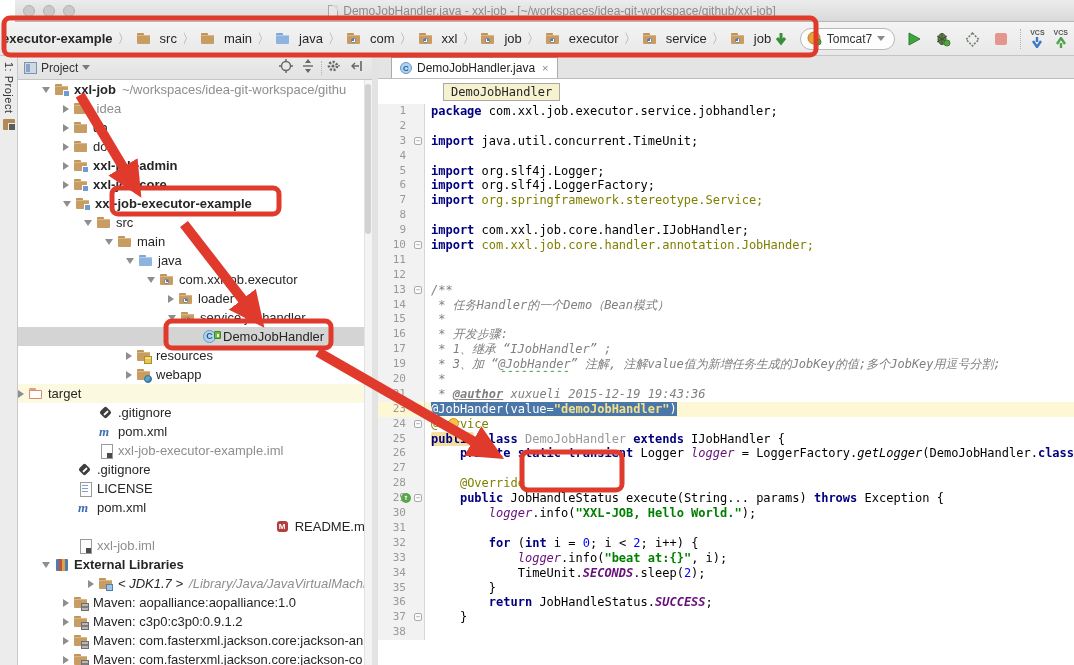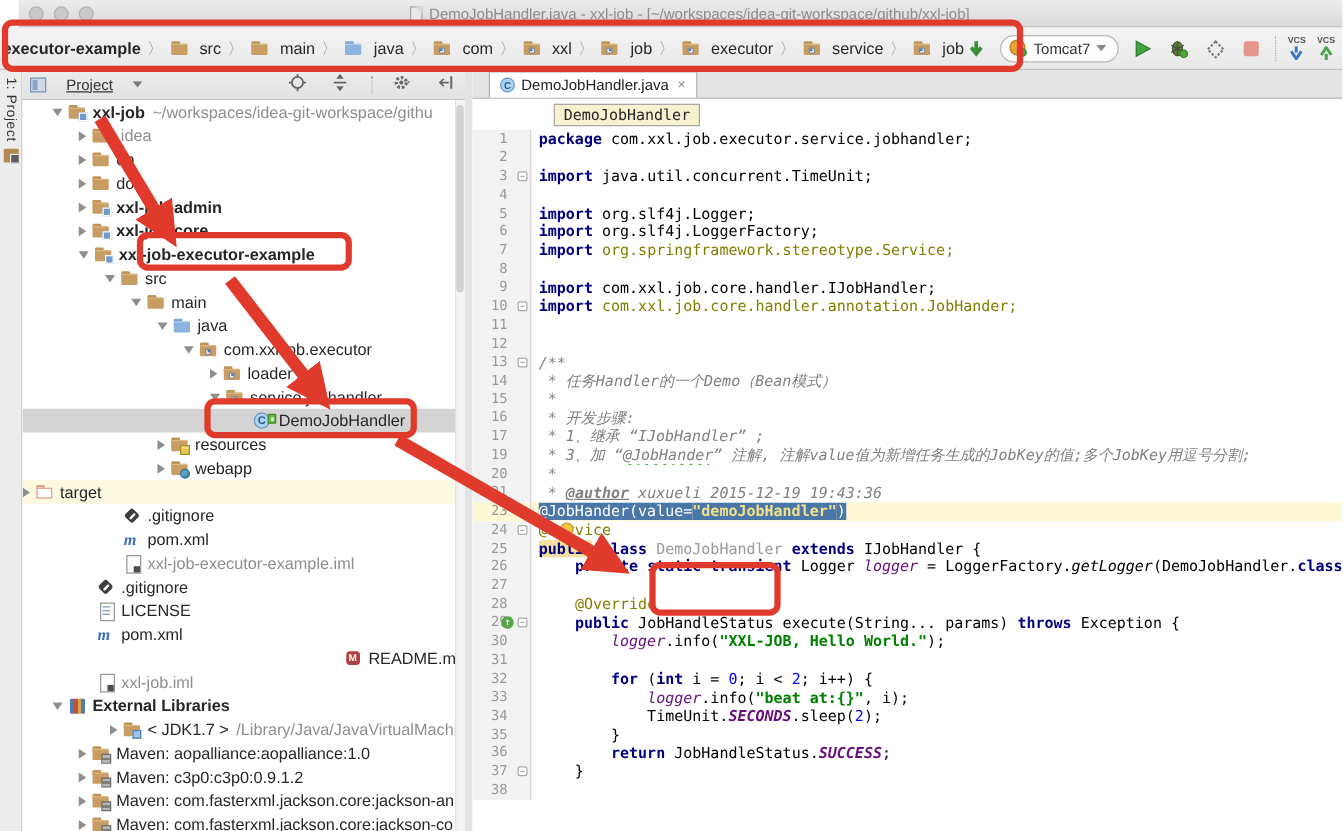--- a/index.html
+++ b/index.html
@@ -42,21 +42,21 @@
   .strip { width:18px; background:#ececec; border-right:1px solid #c9c9c9;
     display:flex; flex-direction:column; align-items:center; padding-top:6px; gap:6px; }
   .strip-tab { writing-mode:vertical-rl; font-size:11px; color:#333; letter-spacing:0.5px; }
   .strip-ic { width:12px; height:11px; background:#b08a50; border-radius:1px; position:relative; }
   .strip-ic::after { content:""; position:absolute; right:-1px; bottom:-1px; width:6px; height:6px;
     background:#5c5c5c; border:1px solid #ececec; }
 
   
   .project { width:360px; background:#fff; border-right:6px solid #e3e3e3; display:flex; flex-direction:column; }
   .proj-header { height:24px; background:linear-gradient(#ececec,#e2e2e2); border-bottom:1px solid #c6c6c6;
-    display:flex; align-items:center; padding:0 6px; gap:16px; font-size:12px; color:#333;text-decoration:underline; }
+    display:flex; align-items:center; padding:0 6px; gap:4px; font-size:12px; color:#333; }
   .proj-ic { width:13px; height:12px; background:#cfd8e4; border:1px solid #7c93b2; position:relative; }
   .proj-ic::after { content:""; position:absolute; left:1px; top:1px; width:4px; height:8px; background:#8aa4c8; }
   .ph-spacer { flex:1; }
   .ph-ic { color:#666; font-size:13px; width:18px; text-align:center; }
   .tree { flex:1; overflow:hidden; position:relative; font-size:13px; color:#262626; }
   .row { height:19px; display:flex; align-items:center; white-space:nowrap; overflow:hidden; }
   .row.sel { background:#d4d4d4; }
   .row.cream { background:#fbf9e0; }
   .row .pathtail { color:#8e8e8e; margin-left:6px; }
   .row.dim .lab { color:#8e8e8e; }
@@ -481,21 +481,21 @@
           <div class="row dim" style="padding-left: 45px;">
             <span class="tri none"></span>
             <span class="ic ic-doc ic-iml"></span>
             <span class="lab">xxl-job.iml</span>
           </div>
           <div class="row" style="padding-left: 24px;">
             <span class="tri d"></span>
             <span class="ic ic-libs"></span>
             <b class="lab">External Libraries</b>
           </div>
-          <div class="row" style="padding-left: 70px;">
+          <div class="row" style="padding-left: 70px; font-style: italic;">
             <span class="tri r"></span>
             <span class="ic fold-base">
               <span class="badge bg-jdk"></span>
             </span>
             <span class="lab">&lt; JDK1.7 &gt;</span>
             <span class="pathtail">/Library/Java/JavaVirtualMachines,</span>
           </div>
           <div class="row" style="padding-left: 45px;">
             <span class="tri r"></span>
             <span class="ic fold-base">

